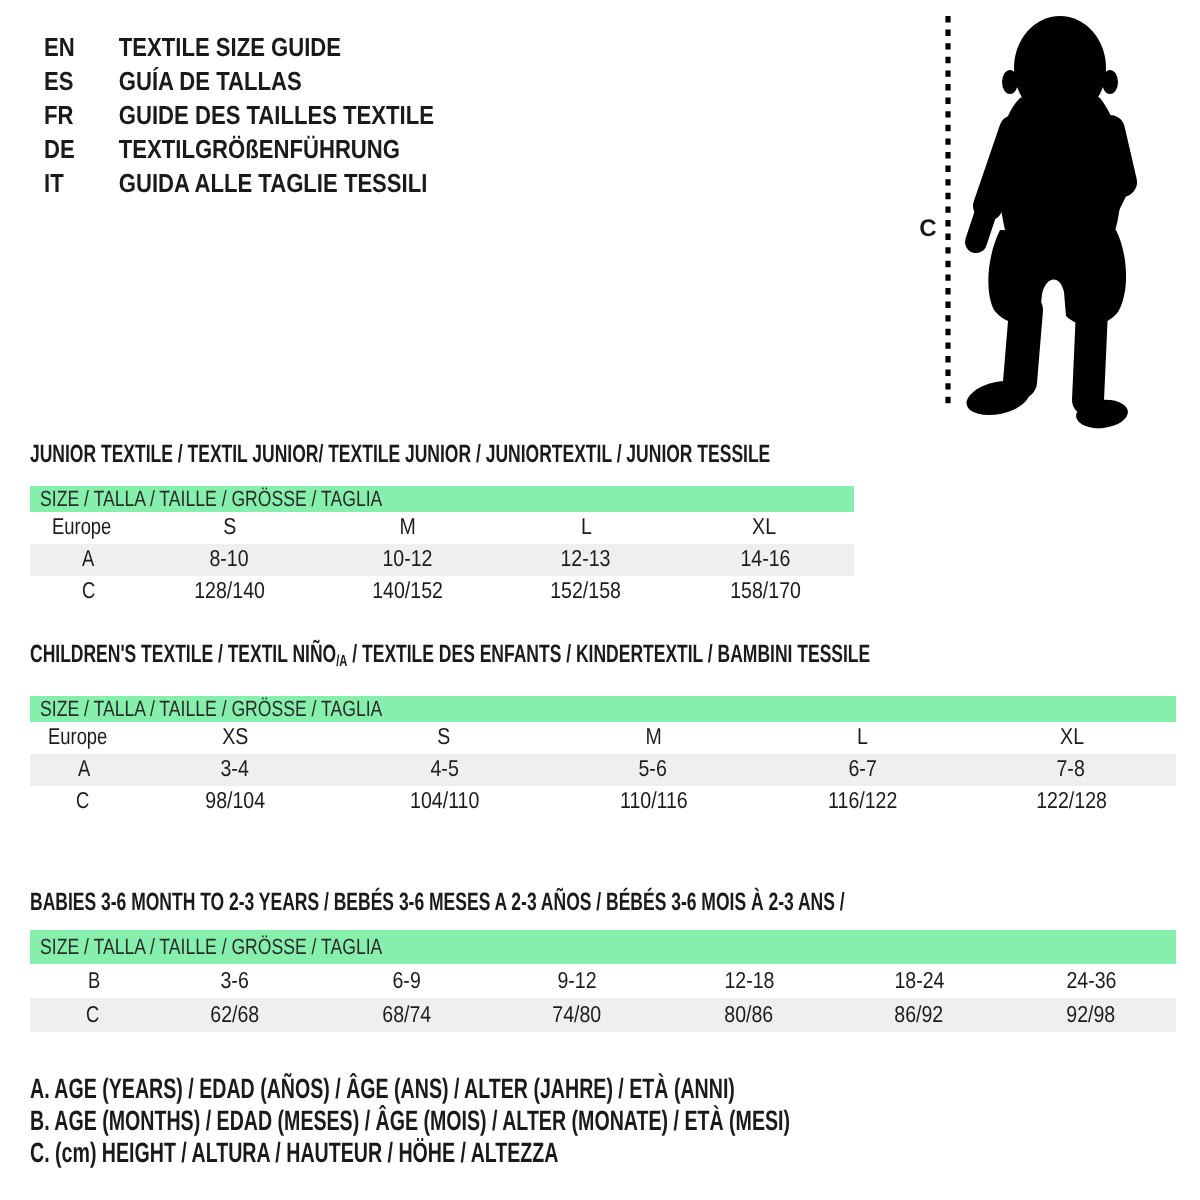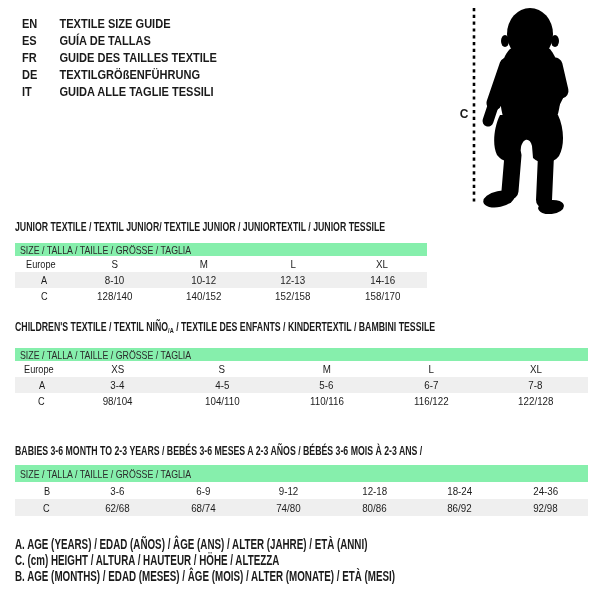--- a/index.html
+++ b/index.html
@@ -207,17 +207,17 @@
       <td class="val"><span class="condC">74/80</span></td>
       <td class="val"><span class="condC">80/86</span></td>
       <td class="val"><span class="condC">86/92</span></td>
       <td class="val"><span class="condC">92/98</span></td>
     </tr>
   </tbody>
     </table>
 
   <div id="footnotes">
     <div><span class="cond">A. AGE (YEARS) / EDAD (AÑOS) / ÂGE (ANS) / ALTER (JAHRE) / ETÀ (ANNI)</span></div>
+    <div><span class="cond">B. AGE (MONTHS) / EDAD (MESES) / ÂGE (MOIS) / ALTER (MONATE) / ETÀ (MESI)</span></div>
     <div><span class="cond">C. (cm) HEIGHT / ALTURA / HAUTEUR / HÖHE / ALTEZZA</span></div>
-    <div><span class="cond">B. AGE (MONTHS) / EDAD (MESES) / ÂGE (MOIS) / ALTER (MONATE) / ETÀ (MESI)</span></div>
   </div>
 
 </div>
 
 </body></html>

